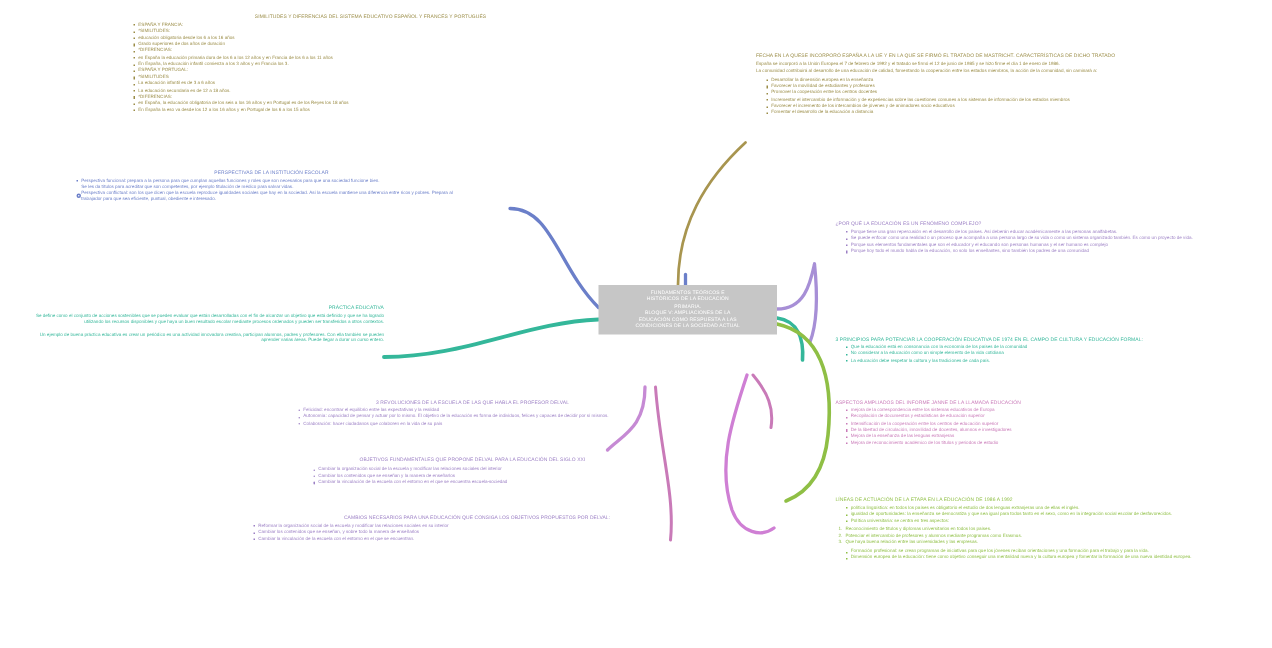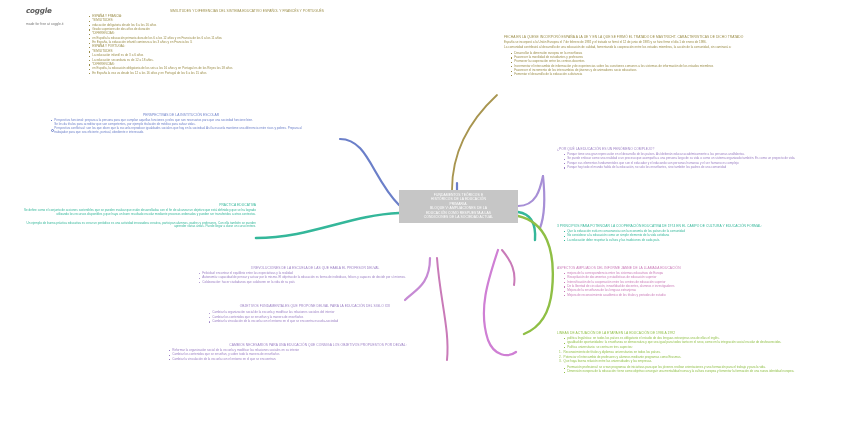--- a/index.html
+++ b/index.html
@@ -162,24 +162,20 @@
 
     <path d="M518 212 C 532 214 536 226 535 240" stroke="#34b79a" stroke-width="2.4" fill="none" stroke-linecap="round"></path>
 
     <path d="M518 216 C 546 222 556 250 552 290 C 549 320 534 330 524 334" stroke="#8fbf45" stroke-width="2.4" fill="none" stroke-linecap="round"></path>
 
     <path d="M502 250 C 512 262 516 272 514 285" stroke="#c97ab8" stroke-width="2.0" fill="none" stroke-linecap="round"></path>
 
     <path d="M498 250 C 488 280 478 310 488 340 C 494 356 508 358 516 352" stroke="#cf7fd4" stroke-width="2.2" fill="none" stroke-linecap="round"></path>
   </svg>
 
-  <div class="logo-wrap">
-    <div class="logo-mark">coggle</div>
-    <div class="logo-sub">made for free at coggle.it</div>
-  </div>
 
   <div class="node c-olive" style="left:88px; top:9px; width:318px;">
     <div class="nhead t-center">SIMILITUDES Y DIFERENCIAS DEL SISTEMA EDUCATIVO ESPAÑOL Y FRANCÉS Y PORTUGUÉS</div>
     <ul class="bl nbody">
       <li>ESPAÑA Y FRANCIA:</li>
       <li class="plainli" style="padding-left:4.2px;list-style:none">*SIMILITUDES:</li>
       <li>educación obligatoria desde los 6 a los 16 años</li>
       <li>Grado superiores de dos años de duración</li>
       <li>*DIFERENCIAS:</li>
       <li>en España la educación primaria dura de los 6 a los 12 años y en Francia de los 6 a los 11 años</li>

